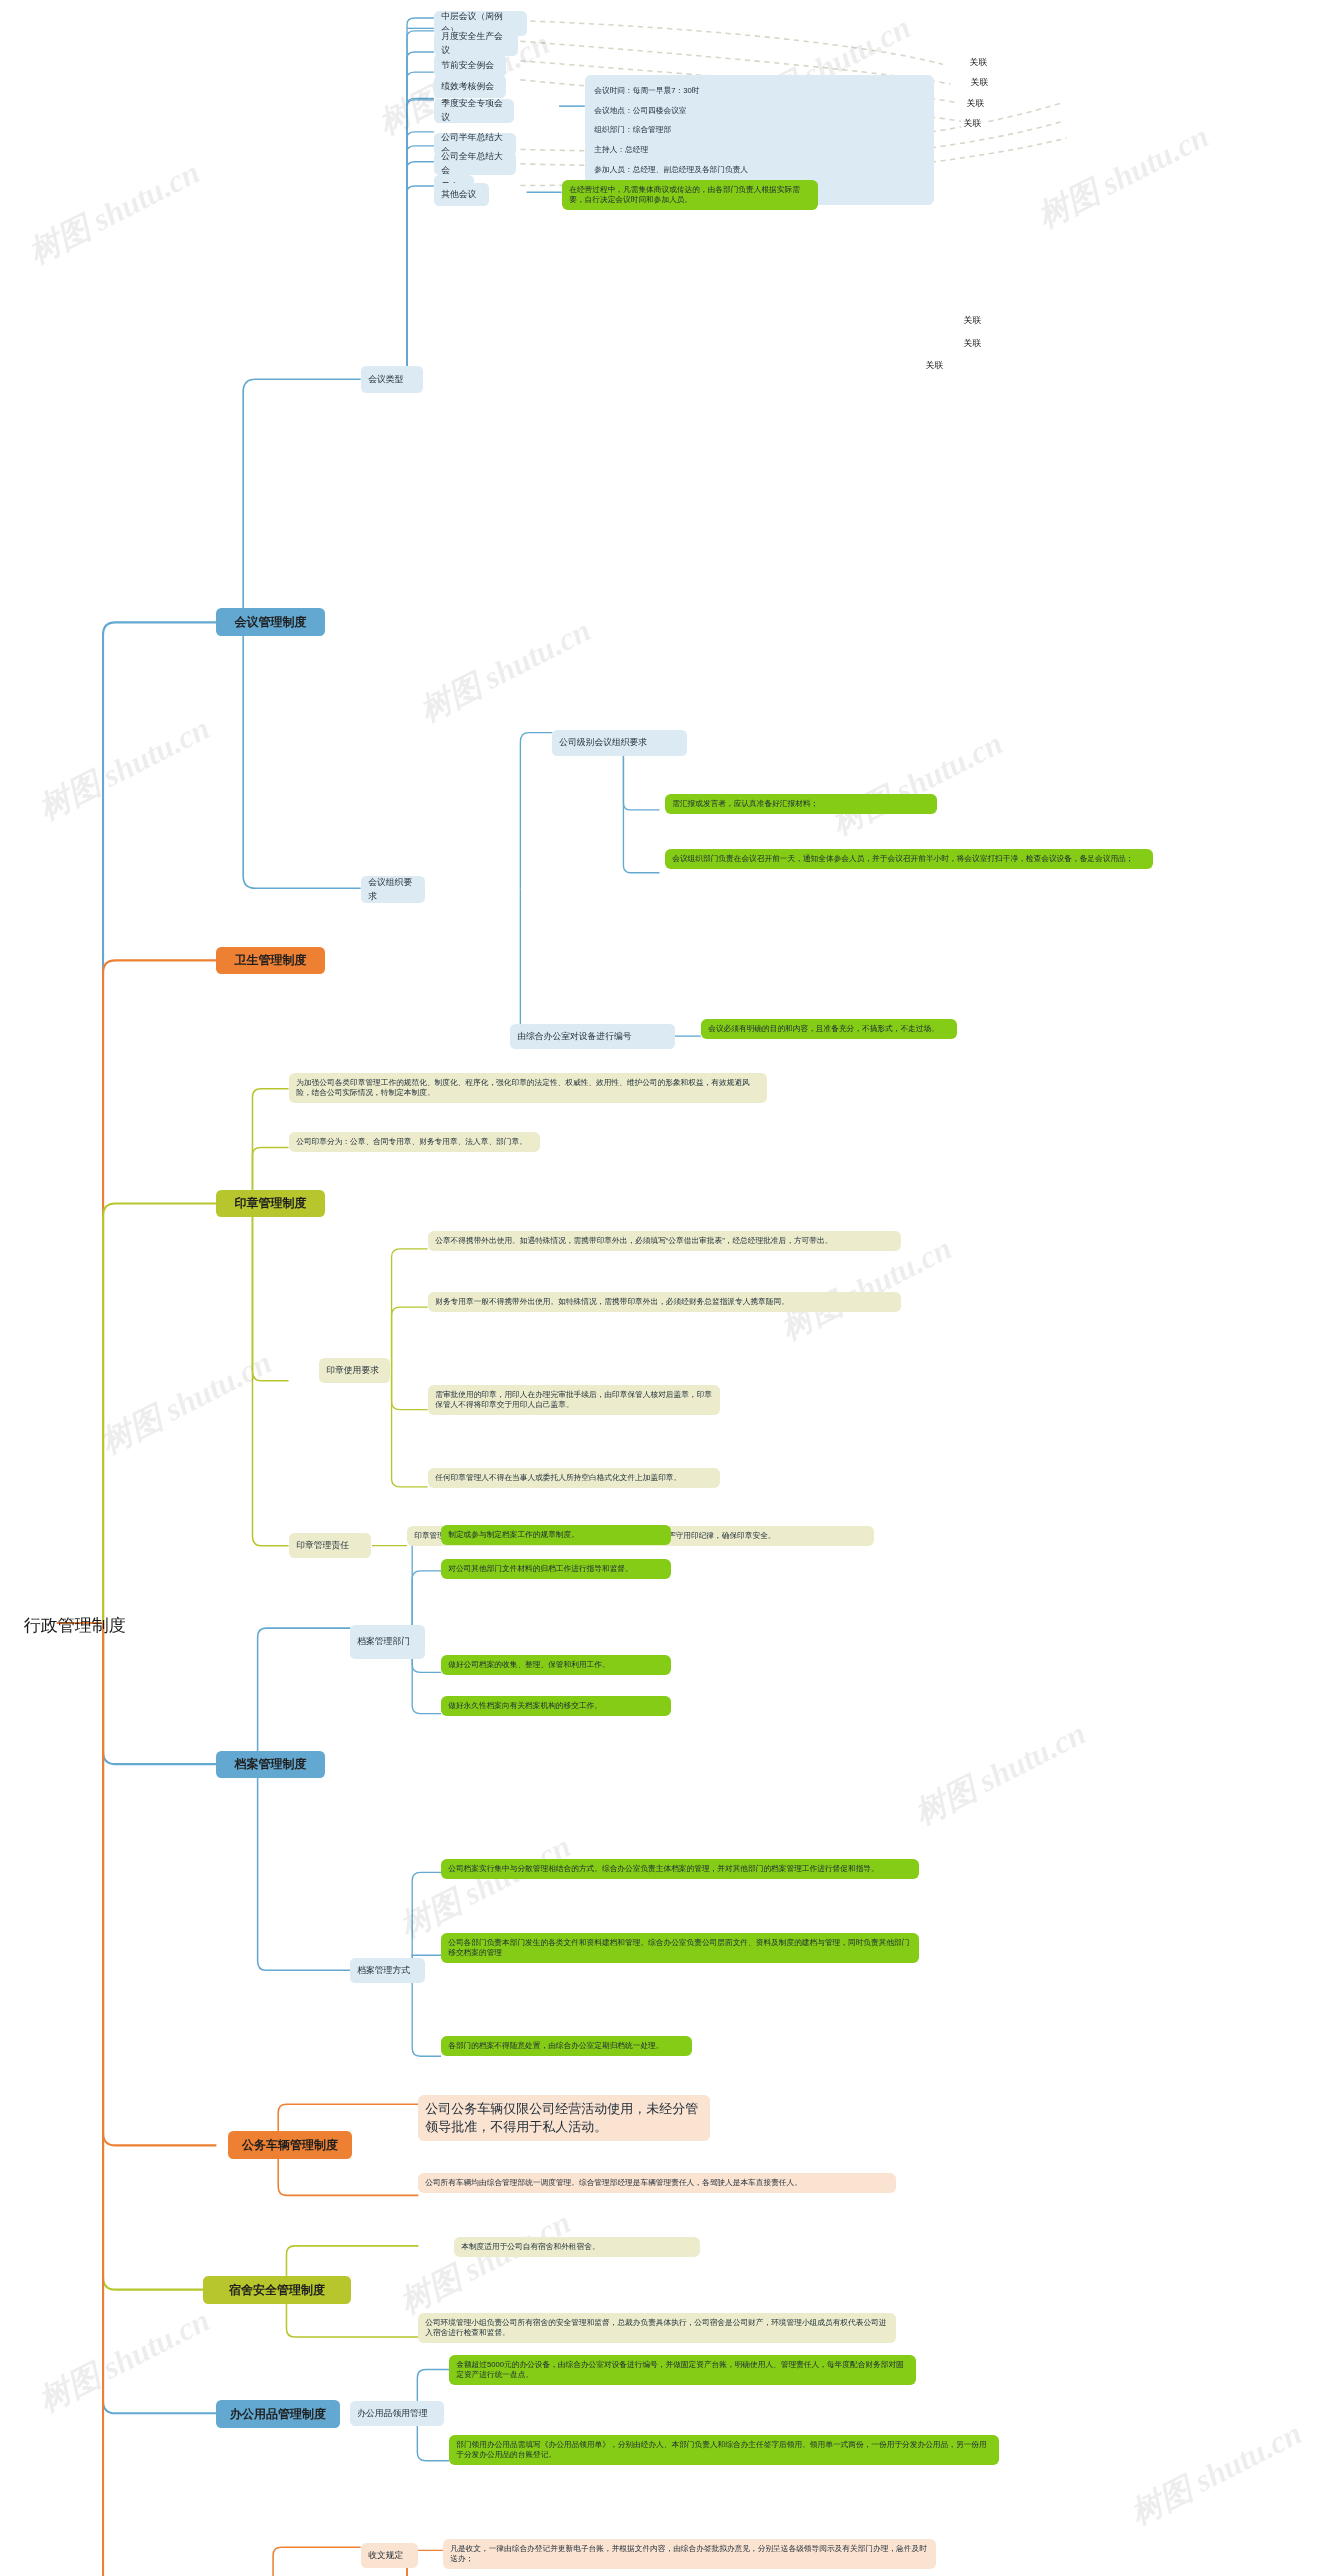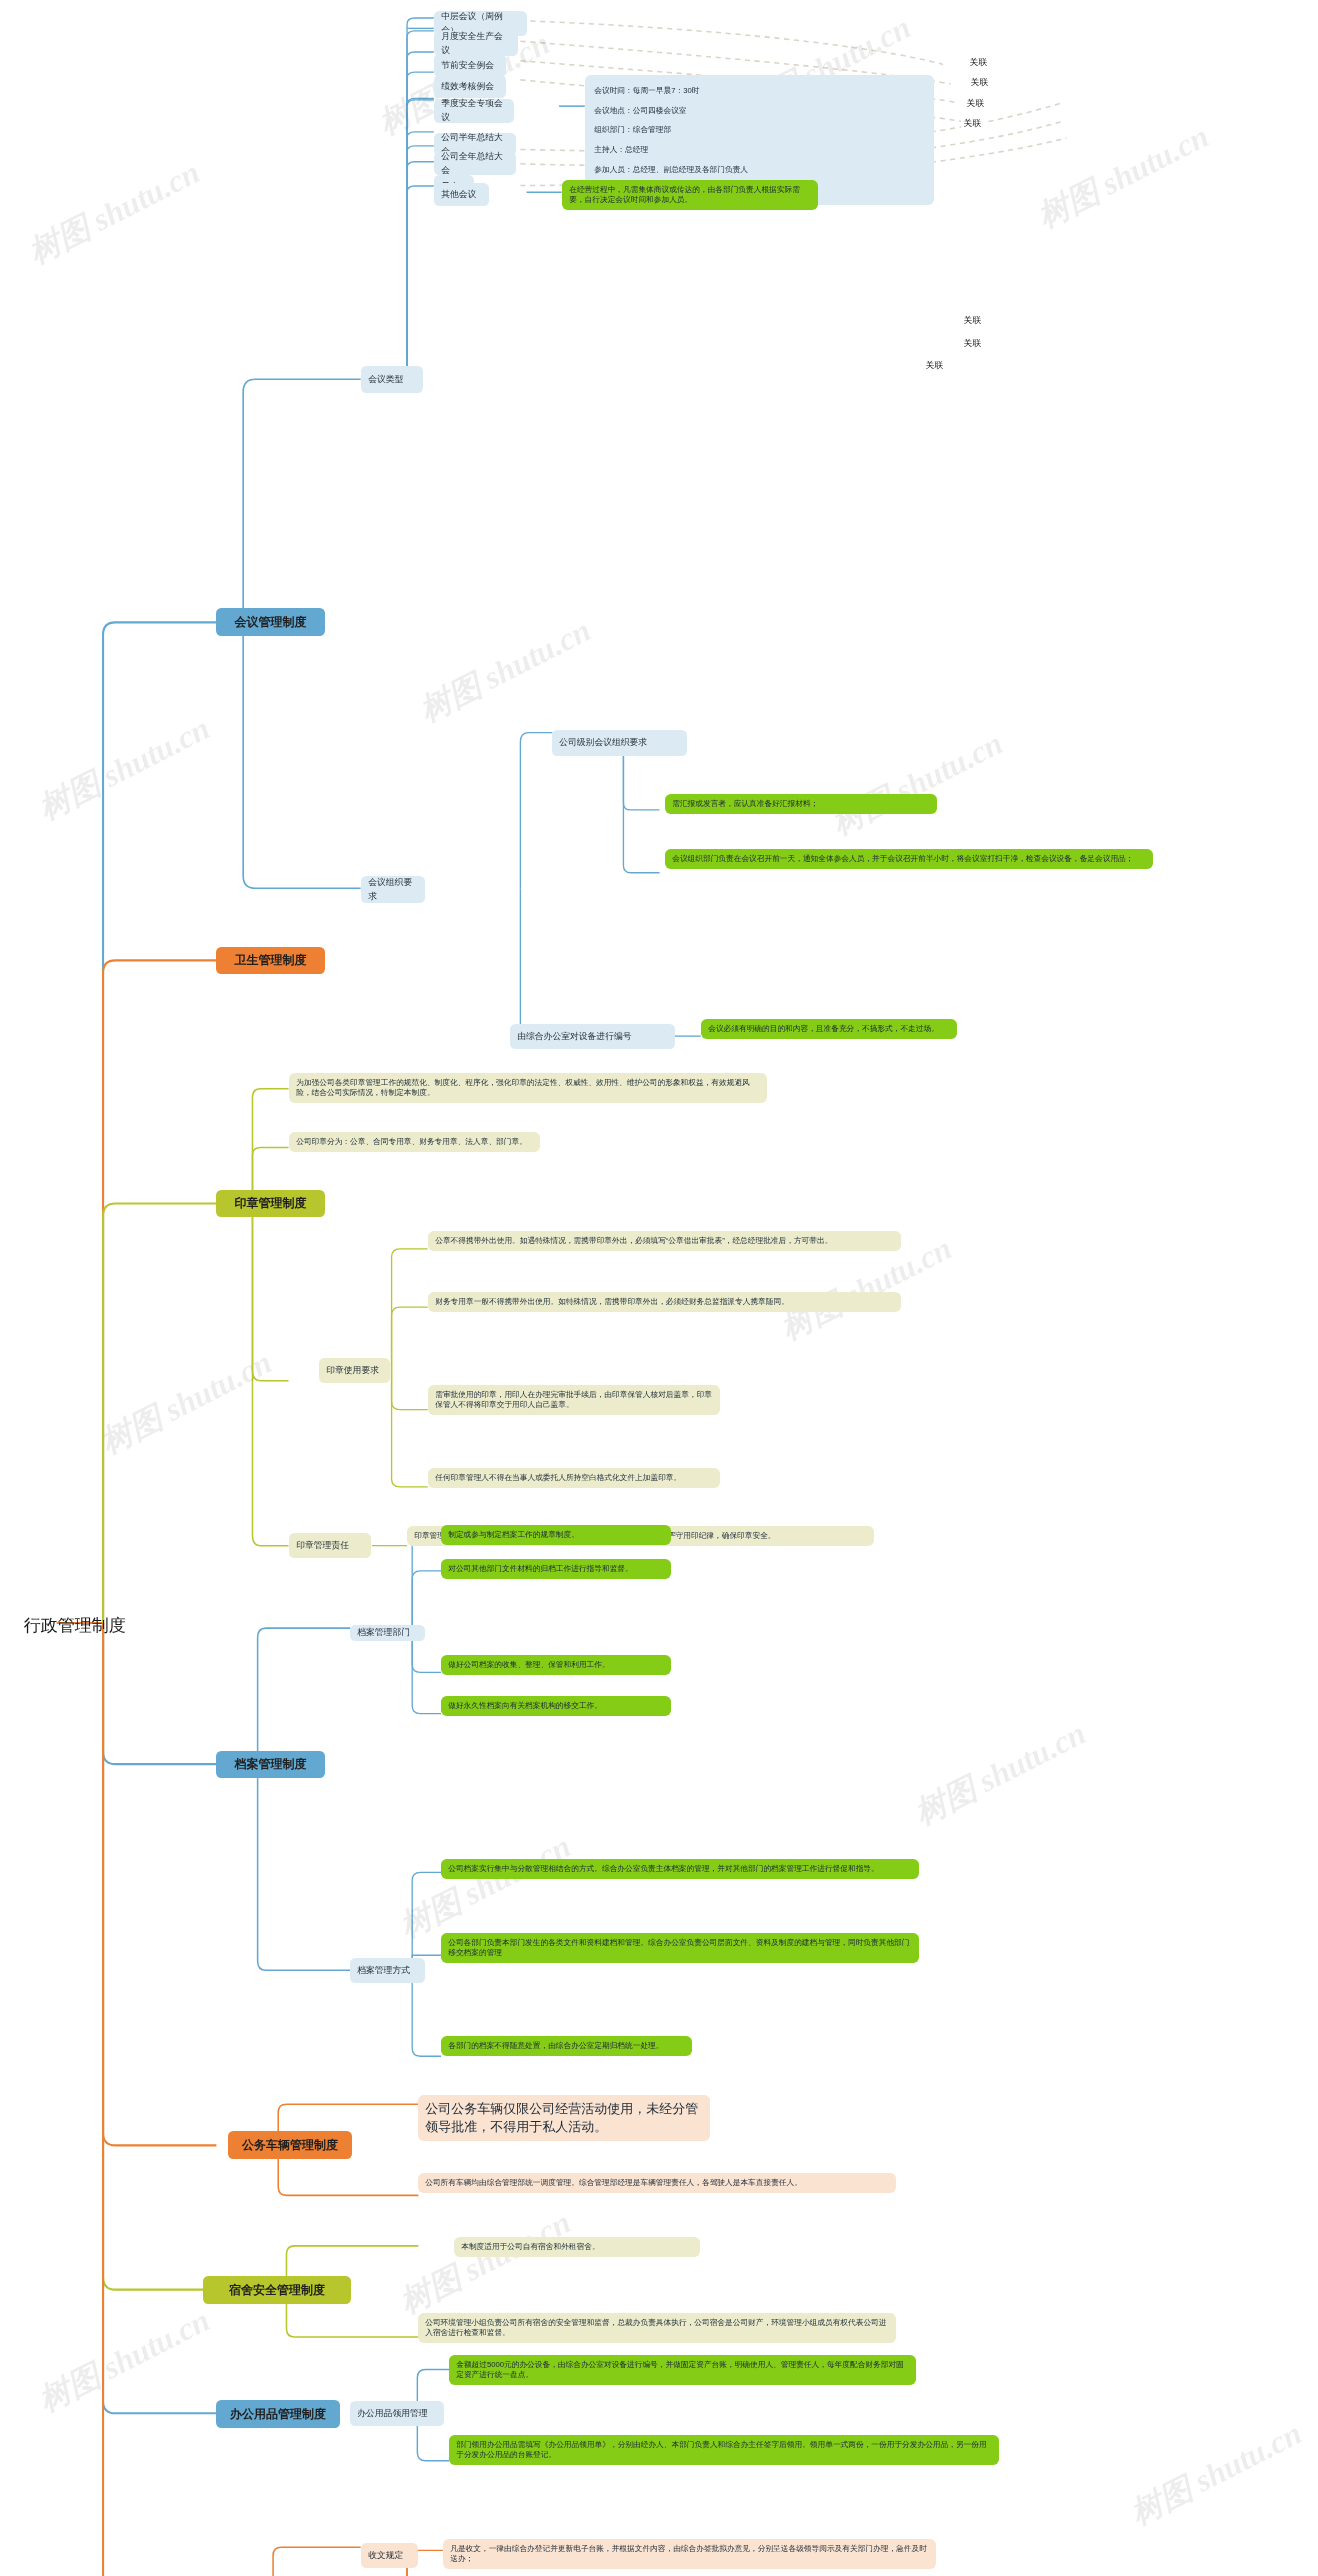--- a/index.html
+++ b/index.html
@@ -184,21 +184,21 @@
   <div class="leaf y" style="position:absolute;left:428px;top:1231px;width:459px;font-size:7.7px;">公章不得携带外出使用。如遇特殊情况，需携带印章外出，必须填写“公章借出审批表”，经总经理批准后，方可带出。</div>
   <div class="leaf y" style="position:absolute;left:428px;top:1292px;width:459px;font-size:7.7px;">财务专用章一般不得携带外出使用。如特殊情况，需携带印章外出，必须经财务总监指派专人携章随同。</div>
   <div class="leaf y" style="position:absolute;left:428px;top:1385px;width:278px;font-size:7.7px;">需审批使用的印章，用印人在办理完审批手续后，由印章保管人核对后盖章，印章保管人不得将印章交于用印人自己盖章。</div>
   <div class="leaf y" style="position:absolute;left:428px;top:1468px;width:278px;font-size:7.7px;">任何印章管理人不得在当事人或委托人所持空白格式化文件上加盖印章。</div>
 
   <div class="node lvl2 y" style="left:289px;top:1533px;width:82px;height:25px;">印章管理责任</div>
   <div class="leaf y" style="position:absolute;left:407px;top:1526px;width:453px;font-size:7.7px;">印章管理部门和保管人必须严格执行上述各项规定，坚持原则，廉公办事；严守用印纪律，确保印章安全。</div>
 
   <div class="node lvl1 blue2" style="left:216px;top:1751px;width:109px;height:27px;">档案管理制度</div>
 
-  <div class="node lvl2 b" style="left:350px;top:1625px;width:75px;height:16px;text-align:right;">档案管理部门</div>
+  <div class="node lvl2 b" style="left:350px;top:1625px;width:75px;height:34px;text-align:right;">档案管理部门</div>
   <div class="leaf b" style="position:absolute;left:441px;top:1525px;width:216px;font-size:7.7px;">制定或参与制定档案工作的规章制度。</div>
   <div class="leaf b" style="position:absolute;left:441px;top:1559px;width:216px;font-size:7.7px;">对公司其他部门文件材料的归档工作进行指导和监督。</div>
   <div class="leaf b" style="position:absolute;left:441px;top:1655px;width:216px;font-size:7.7px;">做好公司档案的收集、整理、保管和利用工作。</div>
   <div class="leaf b" style="position:absolute;left:441px;top:1696px;width:216px;font-size:7.7px;">做好永久性档案向有关档案机构的移交工作。</div>
 
   <div class="node lvl2 b" style="left:350px;top:1958px;width:75px;height:25px;">档案管理方式</div>
   <div class="leaf b" style="position:absolute;left:441px;top:1859px;width:464px;font-size:7.7px;">公司档案实行集中与分散管理相结合的方式。综合办公室负责主体档案的管理，并对其他部门的档案管理工作进行督促和指导。</div>
   <div class="leaf b" style="position:absolute;left:441px;top:1933px;width:464px;font-size:7.7px;">公司各部门负责本部门发生的各类文件和资料建档和管理。综合办公室负责公司层面文件、资料及制度的建档与管理，同时负责其他部门移交档案的管理</div>
   <div class="leaf b" style="position:absolute;left:441px;top:2036px;width:237px;font-size:7.7px;">各部门的档案不得随意处置，由综合办公室定期归档统一处理。</div>
 

